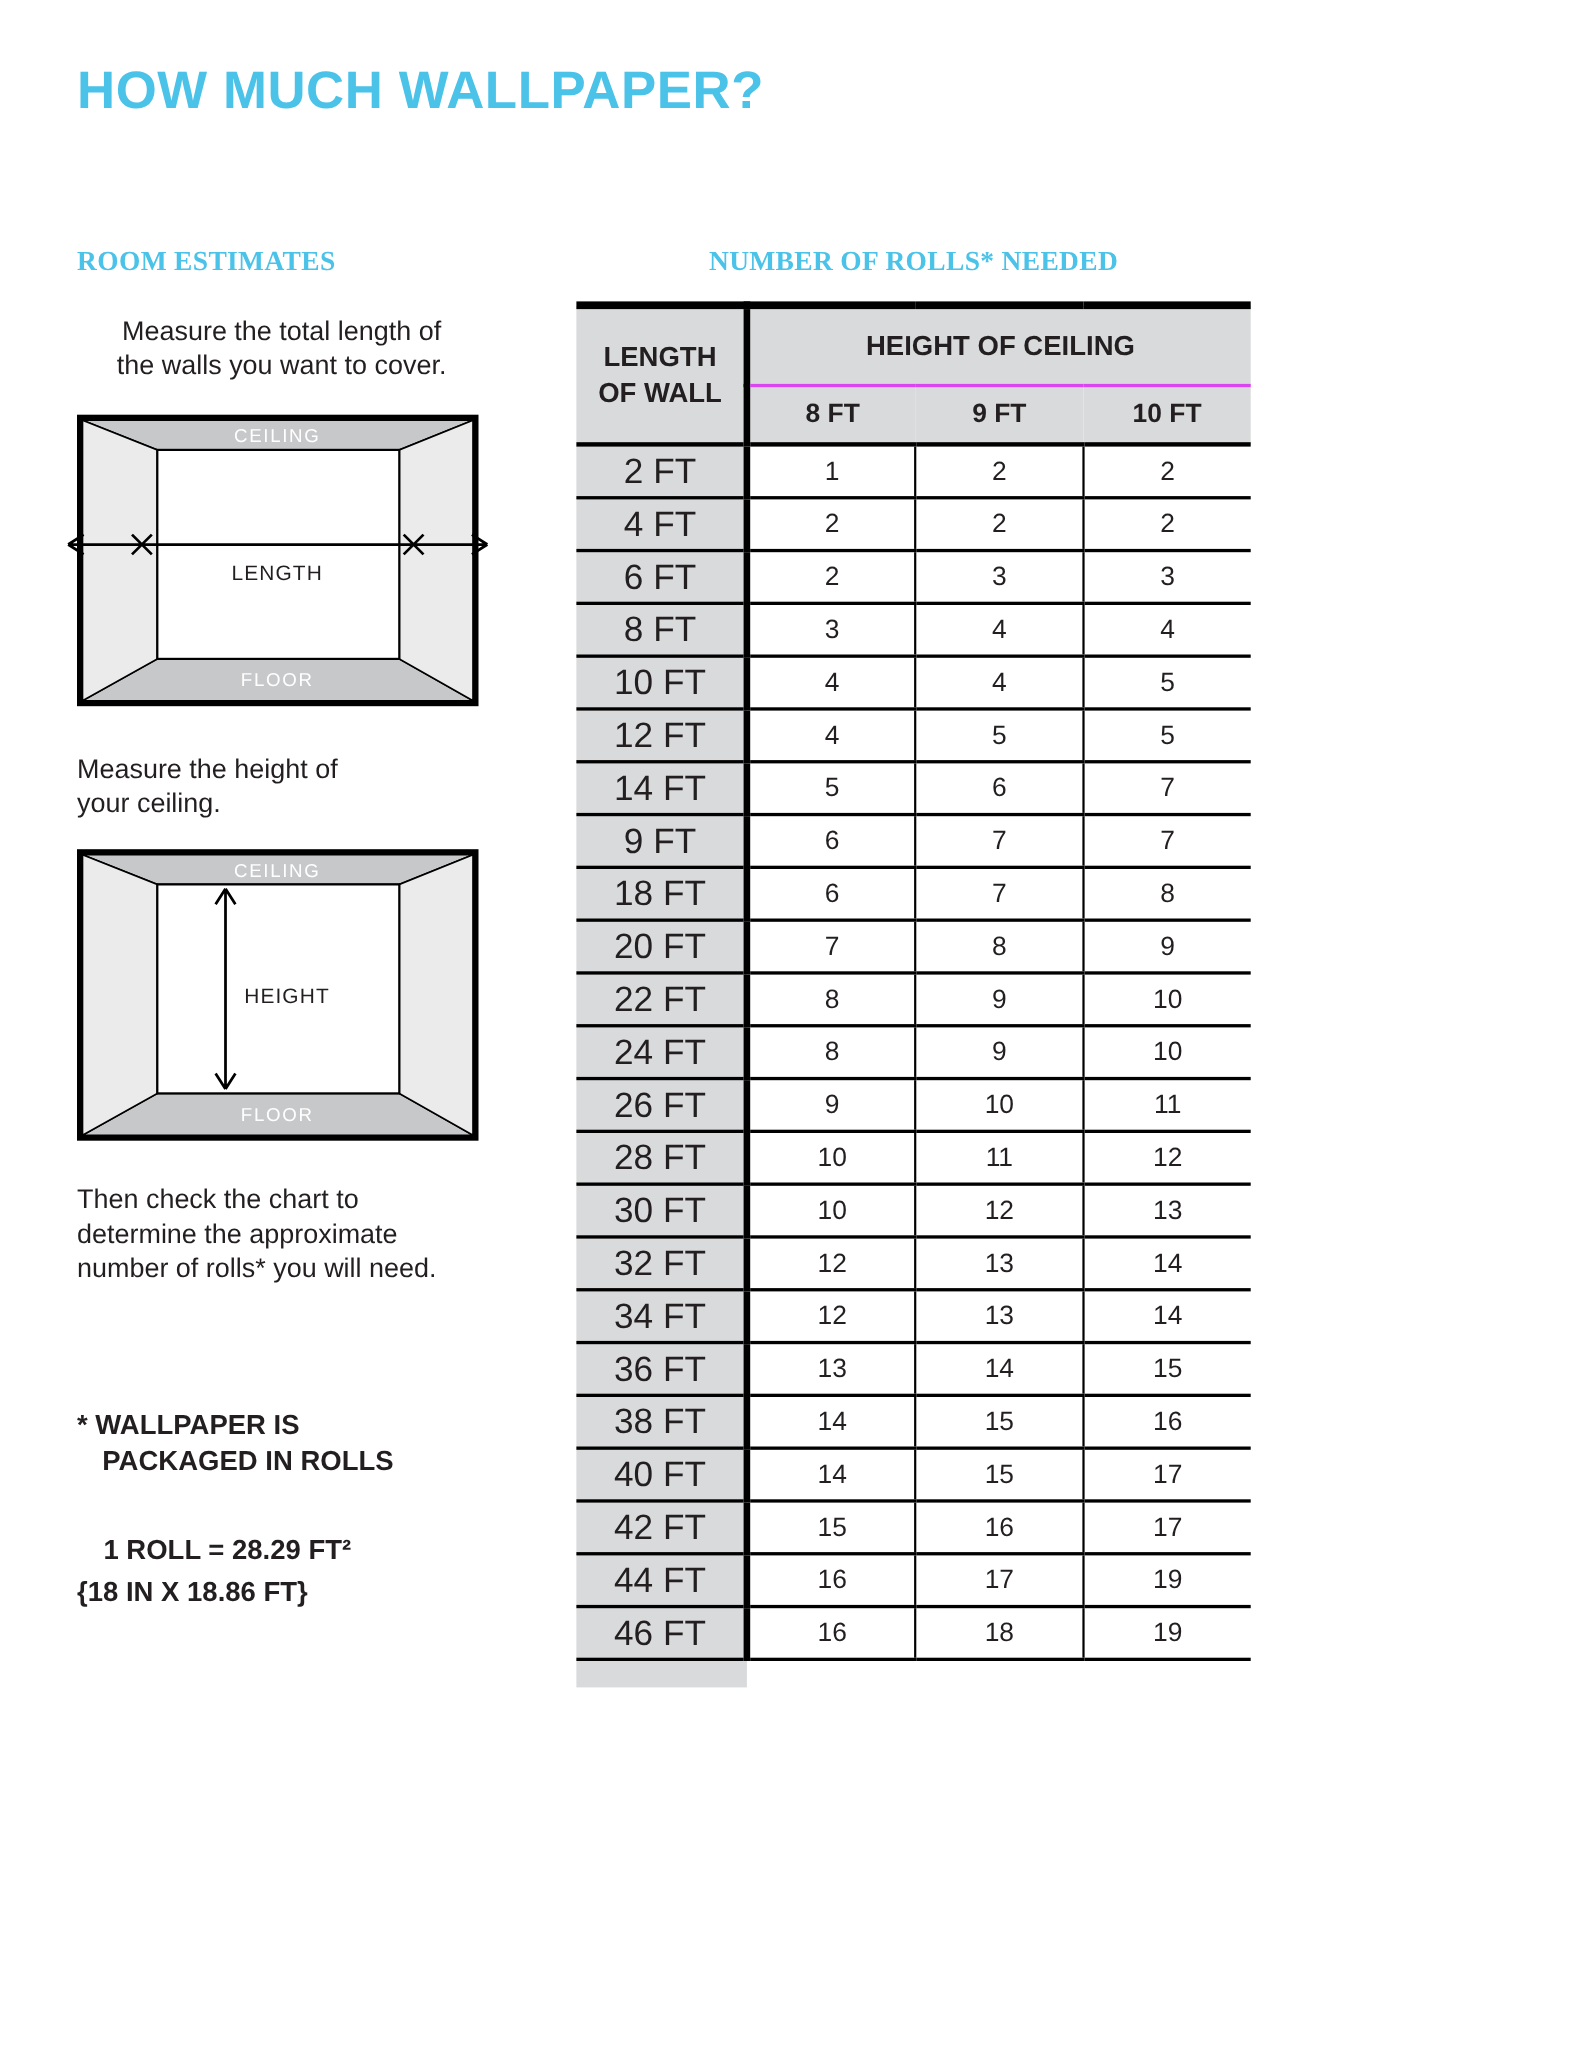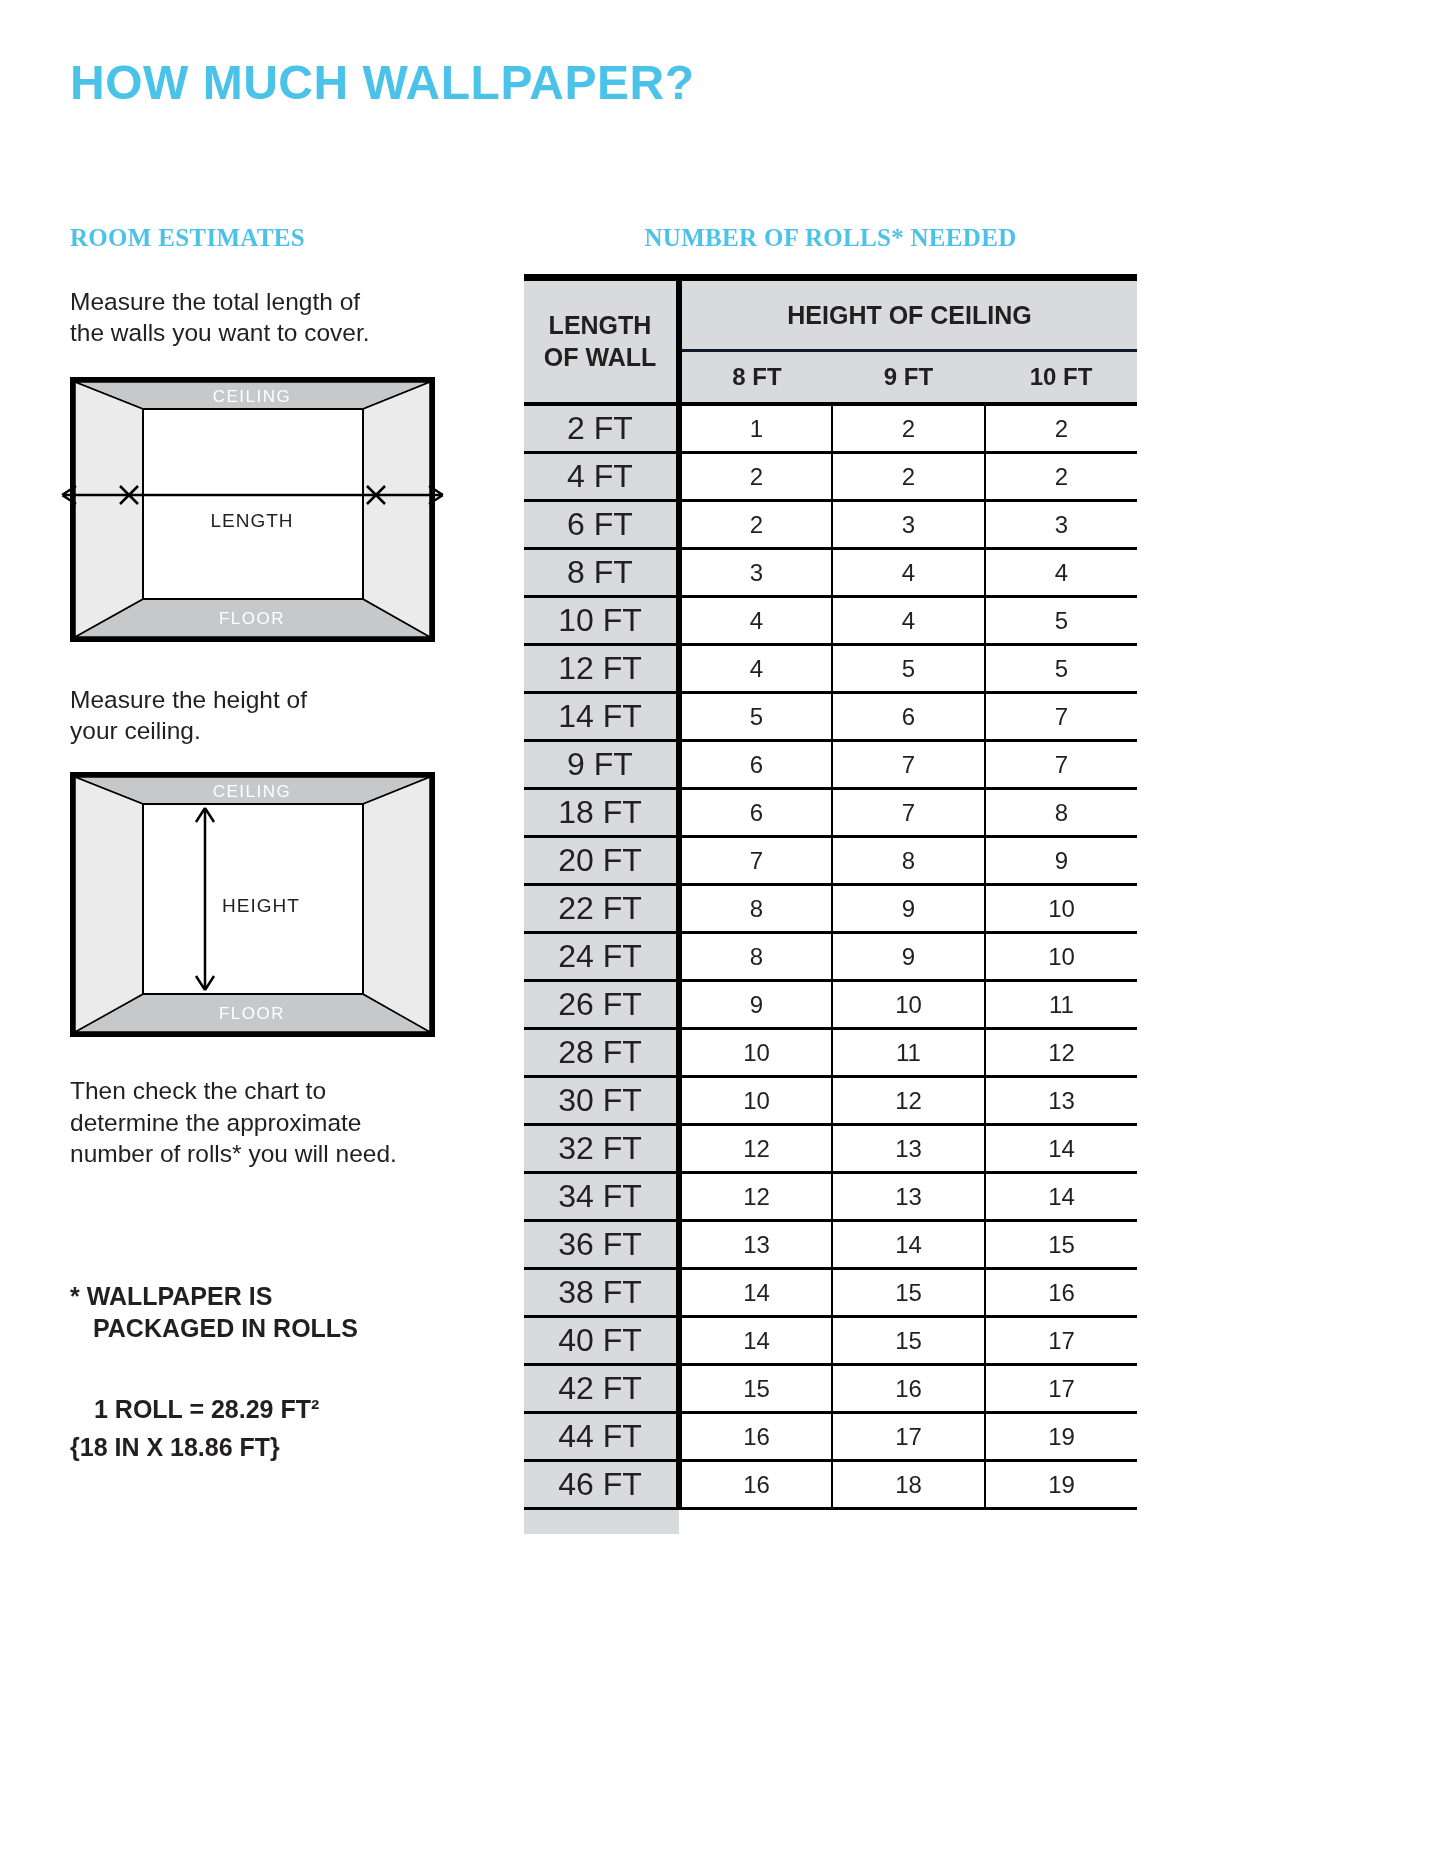--- a/index.html
+++ b/index.html
@@ -19,21 +19,21 @@
     margin: 0; font-size: 25px; font-weight: 700; letter-spacing: 0.3px;
     color: var(--accent-blue, #4bc2e8);
     font-family: Liberation Serif, serif;
   }
   .right-col .section-heading { text-align: center; }
 
   .instruction {
     margin: 0; white-space: pre-line;
     font-size: 24.5px; line-height: 1.28; color: #231f20;
   }
-  .p1 { margin-top: 34px; }
+  .p1 { margin-top: 34px; text-align: center; }
   .p2 { margin-top: 42px; }
   .p3 { margin-top: 38px; }
 
   svg.diagram { display: block; overflow: visible; }
   .svg1 { margin-top: 28px; }
   .svg2 { margin-top: 26px; }
   svg text { font-family: "Liberation Sans", sans-serif; }
   .room-label { fill: #ffffff; font-size: 17px; letter-spacing: 1.5px; }
   .measure-label { fill: #231f20; font-size: 19px; letter-spacing: 1px; }
   .band { fill: #c7c8ca; stroke: #000; stroke-width: 1.5; }
@@ -53,21 +53,21 @@
   }
   table.rolls th, table.rolls td { padding: 0; text-align: center; vertical-align: middle; }
 
   th.corner {
     background: var(--cell-gray, #d9dadb);
     border-right: 6px solid #000; border-bottom: 4px solid #000;
     font-size: 25px; font-weight: 700; line-height: 1.25; white-space: pre-line;
   }
   th.group {
     background: var(--cell-gray, #d9dadb);
-    border-bottom: 3px solid #0f172a;
+    border-bottom: 3px solid #d946ef;
     height: 68px; font-size: 25px; font-weight: 700;
   }
   th.col-head {
     background: var(--cell-gray, #d9dadb);
     border-bottom: 4px solid #000;
     height: 50px; font-size: 24px; font-weight: 700;
   }
 
   .rolls tbody th.row-label {
     background: var(--cell-gray, #d9dadb);

